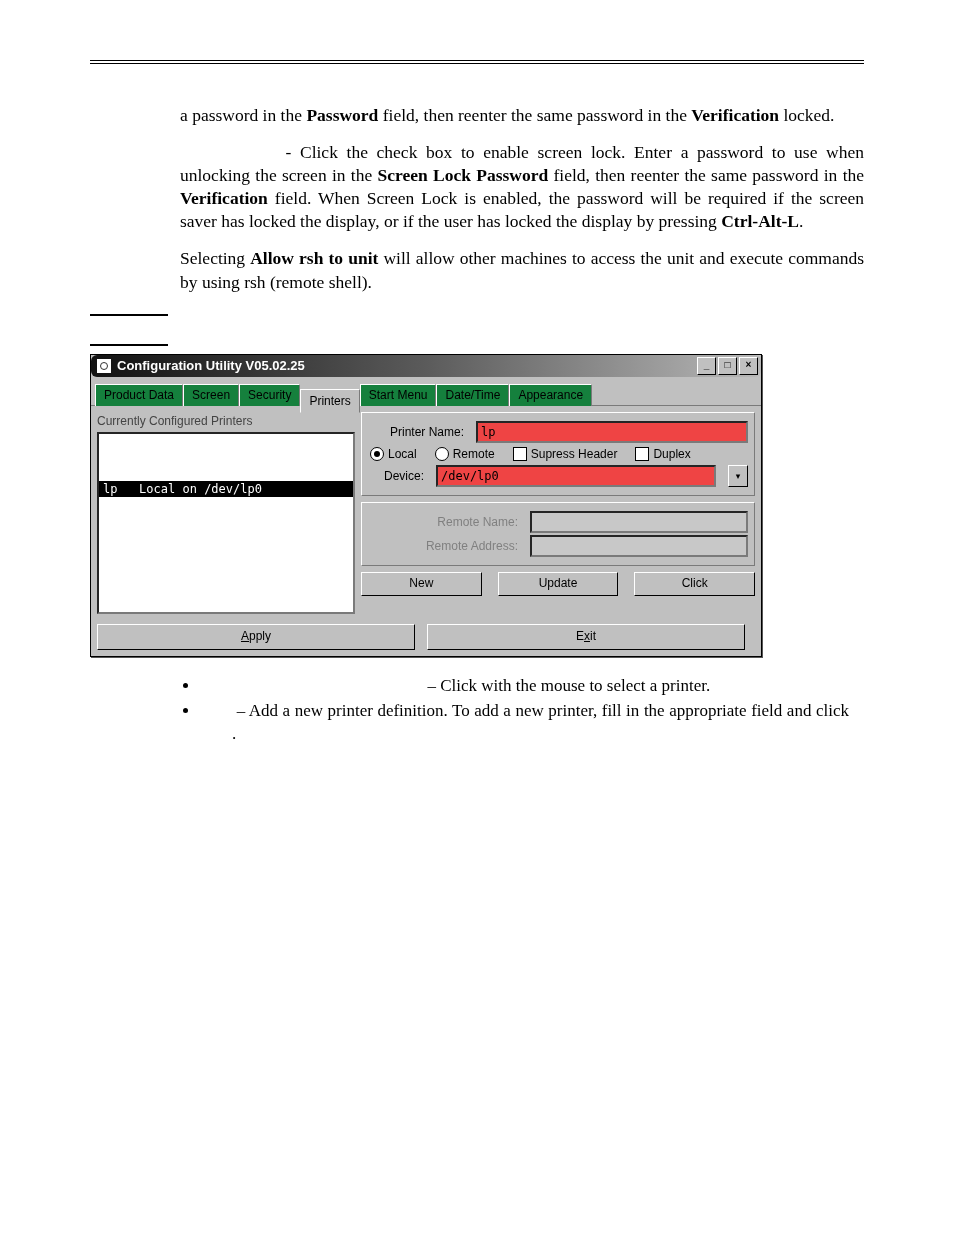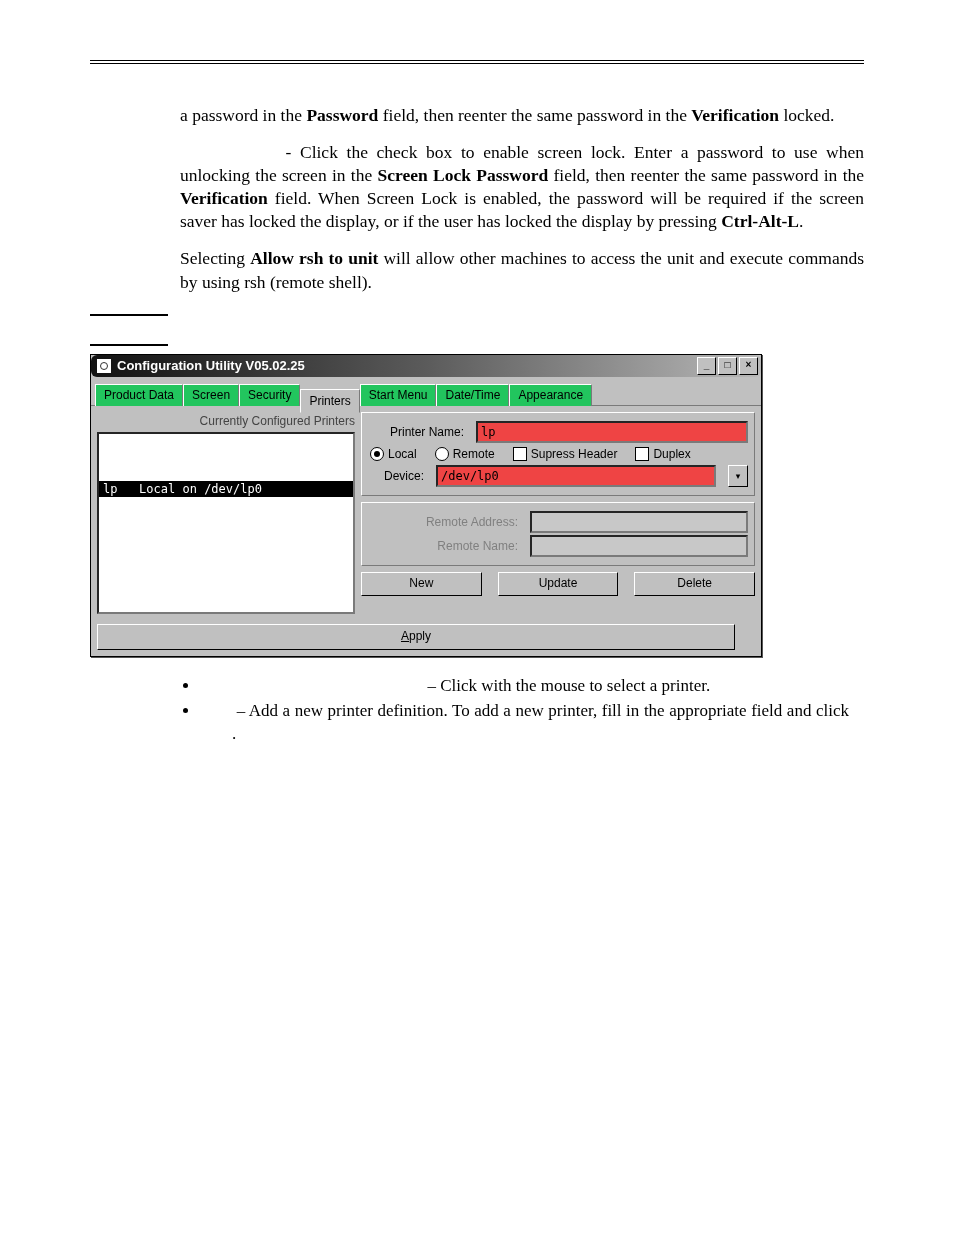--- a/index.html
+++ b/index.html
@@ -84,21 +84,21 @@
     align-items: flex-end;
     padding: 4px 4px 0 4px;
     background: #c0c0c0;
     border-bottom: 1px solid #7a7a7a;
     font-size: 12px;
   }
   .tab {
     padding: 3px 8px 4px 8px;
     border: 1px solid #7a7a7a;
     border-bottom: none;
-    background: #22c55e;
+    background: #15803d;
     margin-right: 0px;
     position: relative;
     top: 1px;
     border-top-color:#fff; border-left-color:#fff;
   }
   .tab.active {
     background: #c0c0c0;
     border-bottom: 1px solid #c0c0c0;
     top: 8px;
     padding-top:4px;
@@ -107,21 +107,21 @@
     display: flex;
     padding: 6px;
     gap: 6px;
     background: #c0c0c0;
   }
   .col-left {
     width: 258px;
     display:flex; flex-direction:column;
   }
   .col-left .lbl {
-    text-align: right;
+    text-align: left;
     padding: 2px 0 4px 0;
     color:#444;
   }
   .listbox {
     flex:1;
     min-height: 178px;
     background: #fff;
     border: 2px inset #7a7a7a;
     font-family: monospace;
     font-size: 12px;
@@ -283,40 +283,41 @@
           </div>
           <div class="row">
             <div class="lab" style="width:56px">Device:</div>
             <div class="txt">/dev/lp0</div>
             <div class="combo-btn">▾</div>
           </div>
         </div>
 
         <div class="group">
           <div class="row">
+            <div class="lab dis" style="width:150px">Remote Name:</div>
+            <div class="txt dis"></div>
+          </div>
+          <div class="row">
             <div class="lab dis" style="width:150px">Remote Address:</div>
-            <div class="txt dis"></div>
-          </div>
-          <div class="row">
-            <div class="lab dis" style="width:150px">Remote Name:</div>
             <div class="txt dis"></div>
           </div>
         </div>
 
         <div class="btnrow">
           <div class="btn">New</div>
           <div class="btn">Update</div>
-          <div class="btn">Delete</div>
+          <div class="btn">Click</div>
         </div>
       </div>
     </div>
 
     <div class="footer-btns">
       <div class="btn big"><span class="u">A</span><span>pply</span></div>
       <div class="spacer"></div>
+      <div class="btn big"><span>E</span><span class="u">x</span><span>it</span></div>
     </div>
   </div>
 
   <ul class="bl">
     <li>
       <b style="visibility:hidden">Currently Configured Printers</b><span> – Click with the mouse to select a printer.</span>
     </li>
     <li>
       <b style="visibility:hidden">New</b><span> – Add a new printer definition. To add a new printer, fill in the appropriate field and click </span><b style="visibility:hidden">New</b><span>.</span>
     </li>

